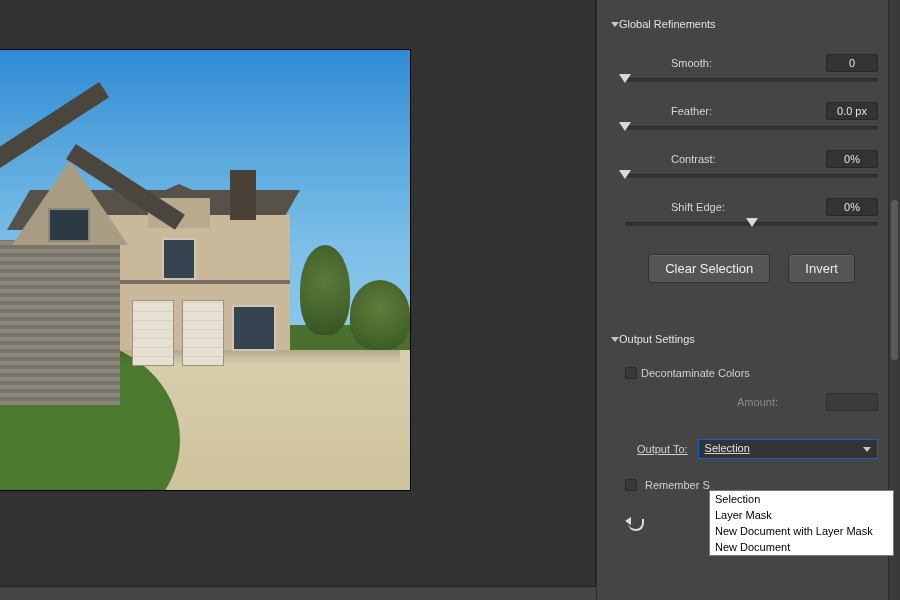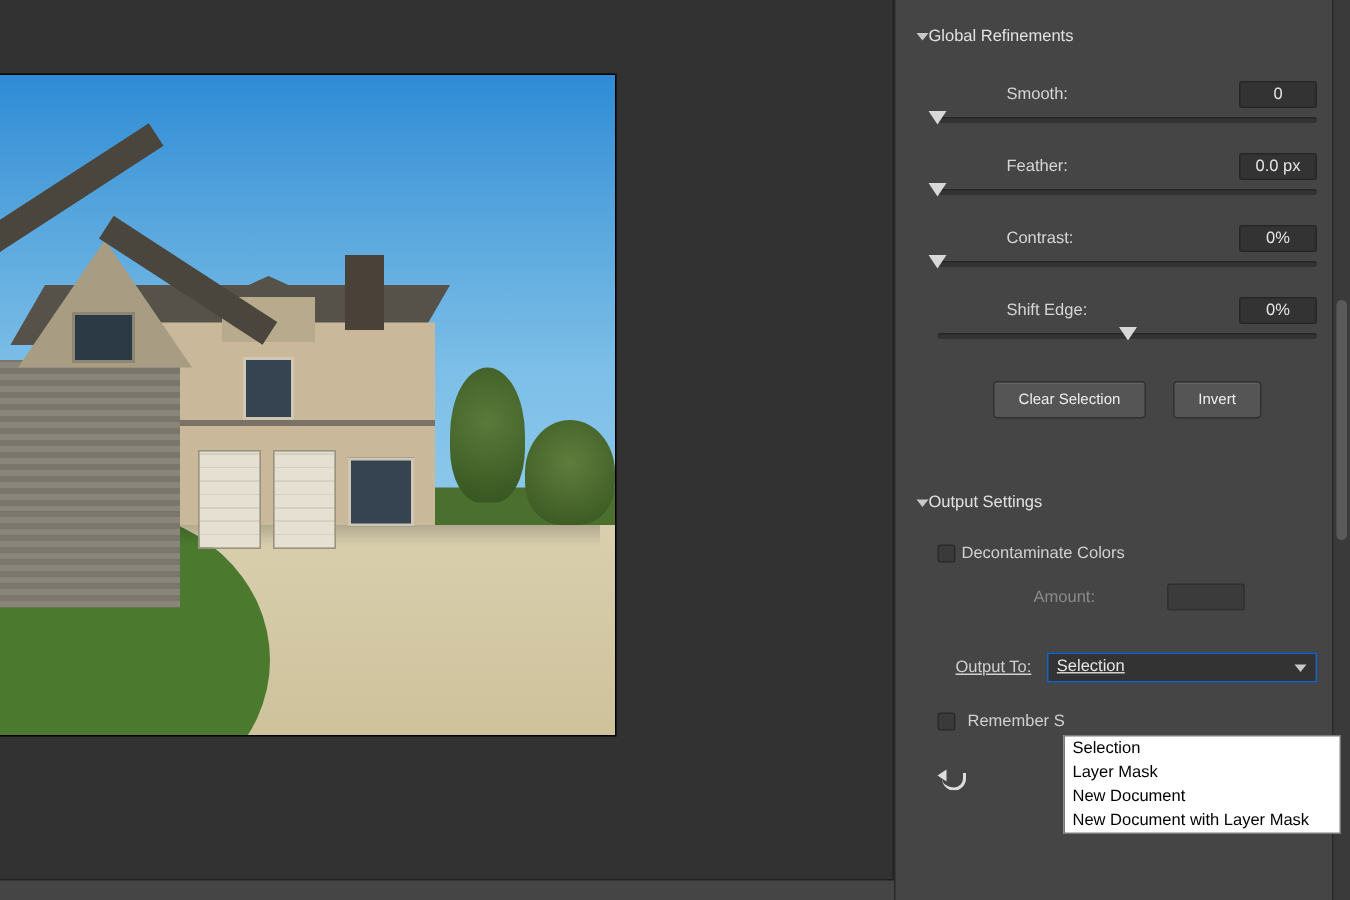--- a/index.html
+++ b/index.html
@@ -93,33 +93,33 @@
     border-top:1px solid #262626;
   }
   .slider-thumb {
     position:absolute; top:-5px; width:0;height:0;
     border-left:6px solid transparent;border-right:6px solid transparent;border-top:9px solid #d8d8d8;
     transform:translateX(-6px);
   }
   .btn-row { display:flex; gap:18px; justify-content:center; margin-top:28px; margin-bottom:10px;}
   .ps-btn {
     background:#555; border:1px solid #303030; border-radius:3px;
-    color:#eee; font-size:10px; padding:6px 16px; cursor:pointer;
+    color:#eee; font-size:13px; padding:6px 16px; cursor:pointer;
     box-shadow: inset 0 1px 0 rgba(255,255,255,.08);
   }
   .output-sec { margin-top:40px; }
   .chk-row { display:flex; align-items:center; gap:4px; padding:4px 0 4px 28px; }
   .chk {
     width:12px;height:12px;border:1px solid #2a2a2a;background:#3a3a3a;border-radius:2px;
   }
   .muted { color:#8a8a8a; }
   .field-box-muted{
     width:52px; height:18px; background:#3b3b3b; border:1px solid #303030; border-radius:2px;
   }
-  .amount-row{display:flex;justify-content:center;align-items:center;padding:10px 22px 0 44px;gap:48px;}
+  .amount-row{display:flex;justify-content:flex-end;align-items:center;padding:10px 22px 0 44px;gap:48px;}
   .outto-row{display:flex;align-items:center;gap:10px;padding:28px 22px 0 40px;text-decoration:underline;}
   .select-box{
     flex:1; height:20px; background:#333; border:1px solid #1064c8;
     color:#e6e6e6; font-size:11px; padding:2px 18px 0 6px; position:relative;
   }
   .select-box::after{
     content:""; position:absolute; right:6px; top:7px;
     border-left:4px solid transparent;border-right:4px solid transparent;border-top:5px solid #c8c8c8;
   }
   .dropdown{
@@ -259,20 +259,20 @@
     </div>
 
     <div class="undo-row">
       <span class="undo-icon"></span>
     </div>
   </div>
 
   <div class="dropdown" id="output-dropdown">
       <div class="opt">Selection</div>
       <div class="opt">Layer Mask</div>
+      <div class="opt">New Document with Layer Mask</div>
       <div class="opt">New Document</div>
-      <div class="opt">New Document with Layer Mask</div>
     </div>
 
   <div class="panel-scrollbar">
     <div class="grip"></div>
   </div>
 </div>
 
 </body></html>

